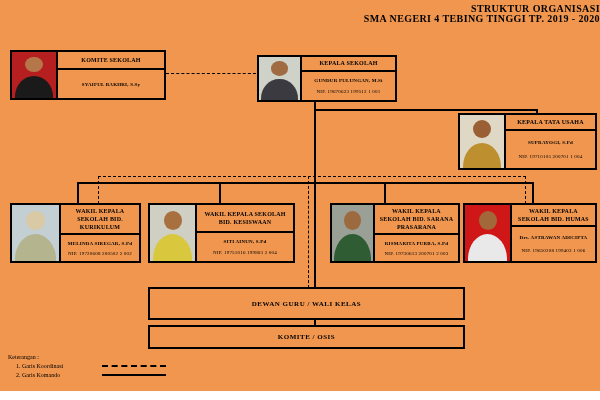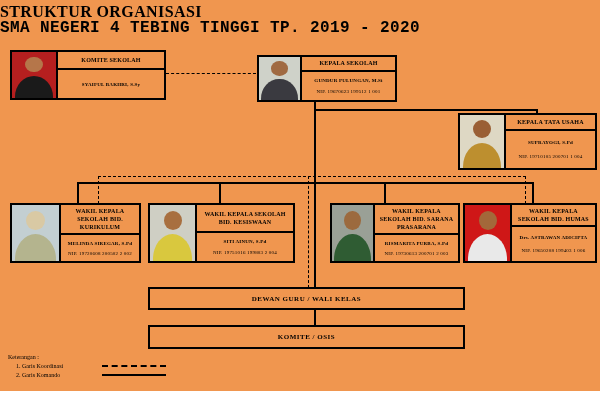--- a/index.html
+++ b/index.html
@@ -1,23 +1,23 @@
 <!DOCTYPE html>
 <html><head>
 <meta charset="utf-8">
 <style>
   * { margin:0; padding:0; box-sizing:border-box; }
   html,body { width:600px; height:400px; background:#ffffff; font-family:"Liberation Serif", serif; }
   #canvas { position:relative; width:600px; height:400px; background:#f0964f; overflow:hidden; }
   .white-strip { position:absolute; left:0; bottom:0; width:600px; height:9px; background:#ffffff; }
 
   
-  .main-title { position:absolute; left:0; width:600px; text-align:left; font-weight:bold; color:#000;
-                font-size:16px; letter-spacing:0.4px; }
-  .t1 { top:3px; } .t2 { top:19px;font-family:Liberation Mono, monospace; }
+  .main-title { position:absolute; left:0; width:600px; text-align:right; font-weight:bold; color:#000;
+                font-size:10px; letter-spacing:0.4px; }
+  .t1 { top:3px; } .t2 { top:13px; }
 
   
   .hline { position:absolute; height:0; border-top:2px solid #000; }
   .vline { position:absolute; width:0;  border-left:2px solid #000; }
   .dashed { border-top-style:dashed; border-left-style:dashed; border-top-width:1px; border-left-width:1px; }
 
   
   .node { position:absolute; border:2px solid #000; background:#f0964f; display:flex; }
   .photo { position:relative; border-right:2px solid #000; overflow:hidden; flex:0 0 auto; }
   .photo .head { position:absolute; width:40%; height:34%; left:30%; top:10%; border-radius:50%; }
@@ -166,21 +166,21 @@
     </div>
     <div class="textcol">
       <div class="node-title" style="min-height:22px;">WAKIL KEPALA SEKOLAH BID. HUMAS</div>
       <div class="node-body">
         <div class="node-name">Drs. ASTRAWAN ADICIPTA</div>
         <div class="node-nip">NIP. 19650208 199403 1 006</div>
       </div>
     </div>
   </div>
 
-  <div class="wide-node" style="left:148px; top:287px; width:317px; height:23px;">DEWAN GURU  /  WALI KELAS</div>
+  <div class="wide-node" style="left:148px; top:287px; width:317px; height:33px;">DEWAN GURU  /  WALI KELAS</div>
 
   <div class="wide-node" style="left:148px; top:325px; width:317px; height:24px;">KOMITE  /  OSIS</div>
 
   <div class="legend">
     <div class="legend-heading">Keterangan :</div>
     <div class="legend-row">
       <div class="legend-label">1. Garis Koordinasi</div>
       <div class="legend-line koordinasi"></div>
     </div>
     <div class="legend-row">

